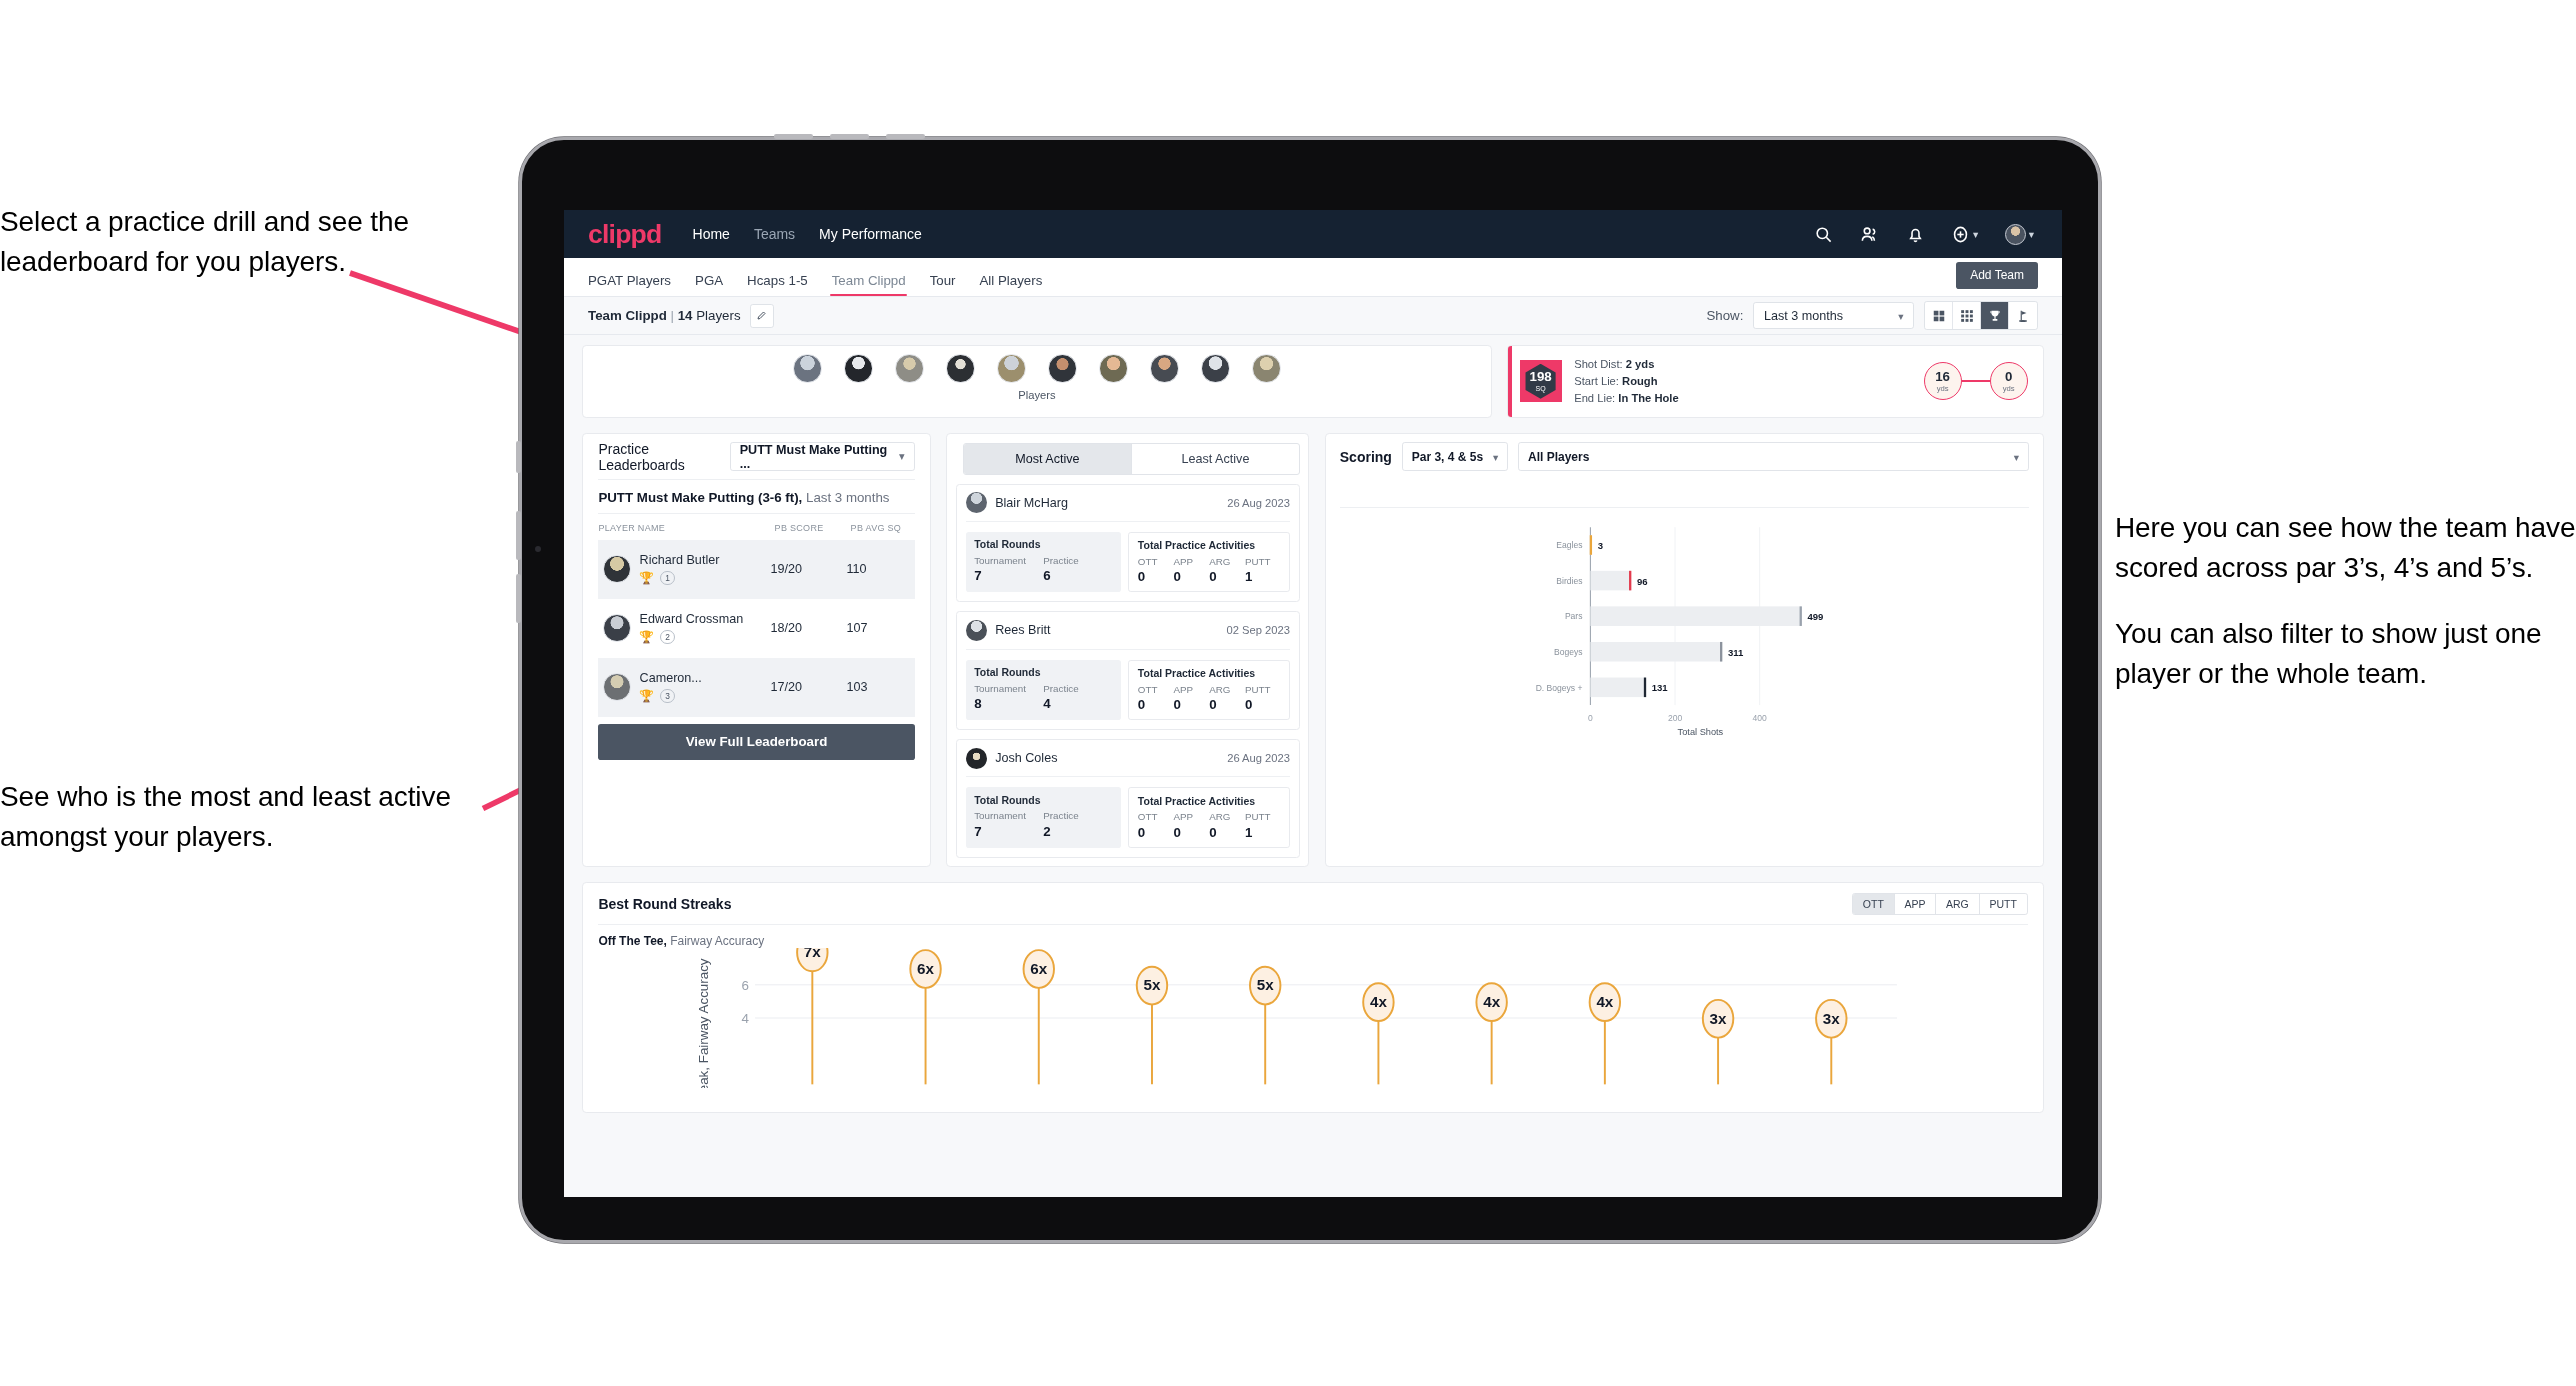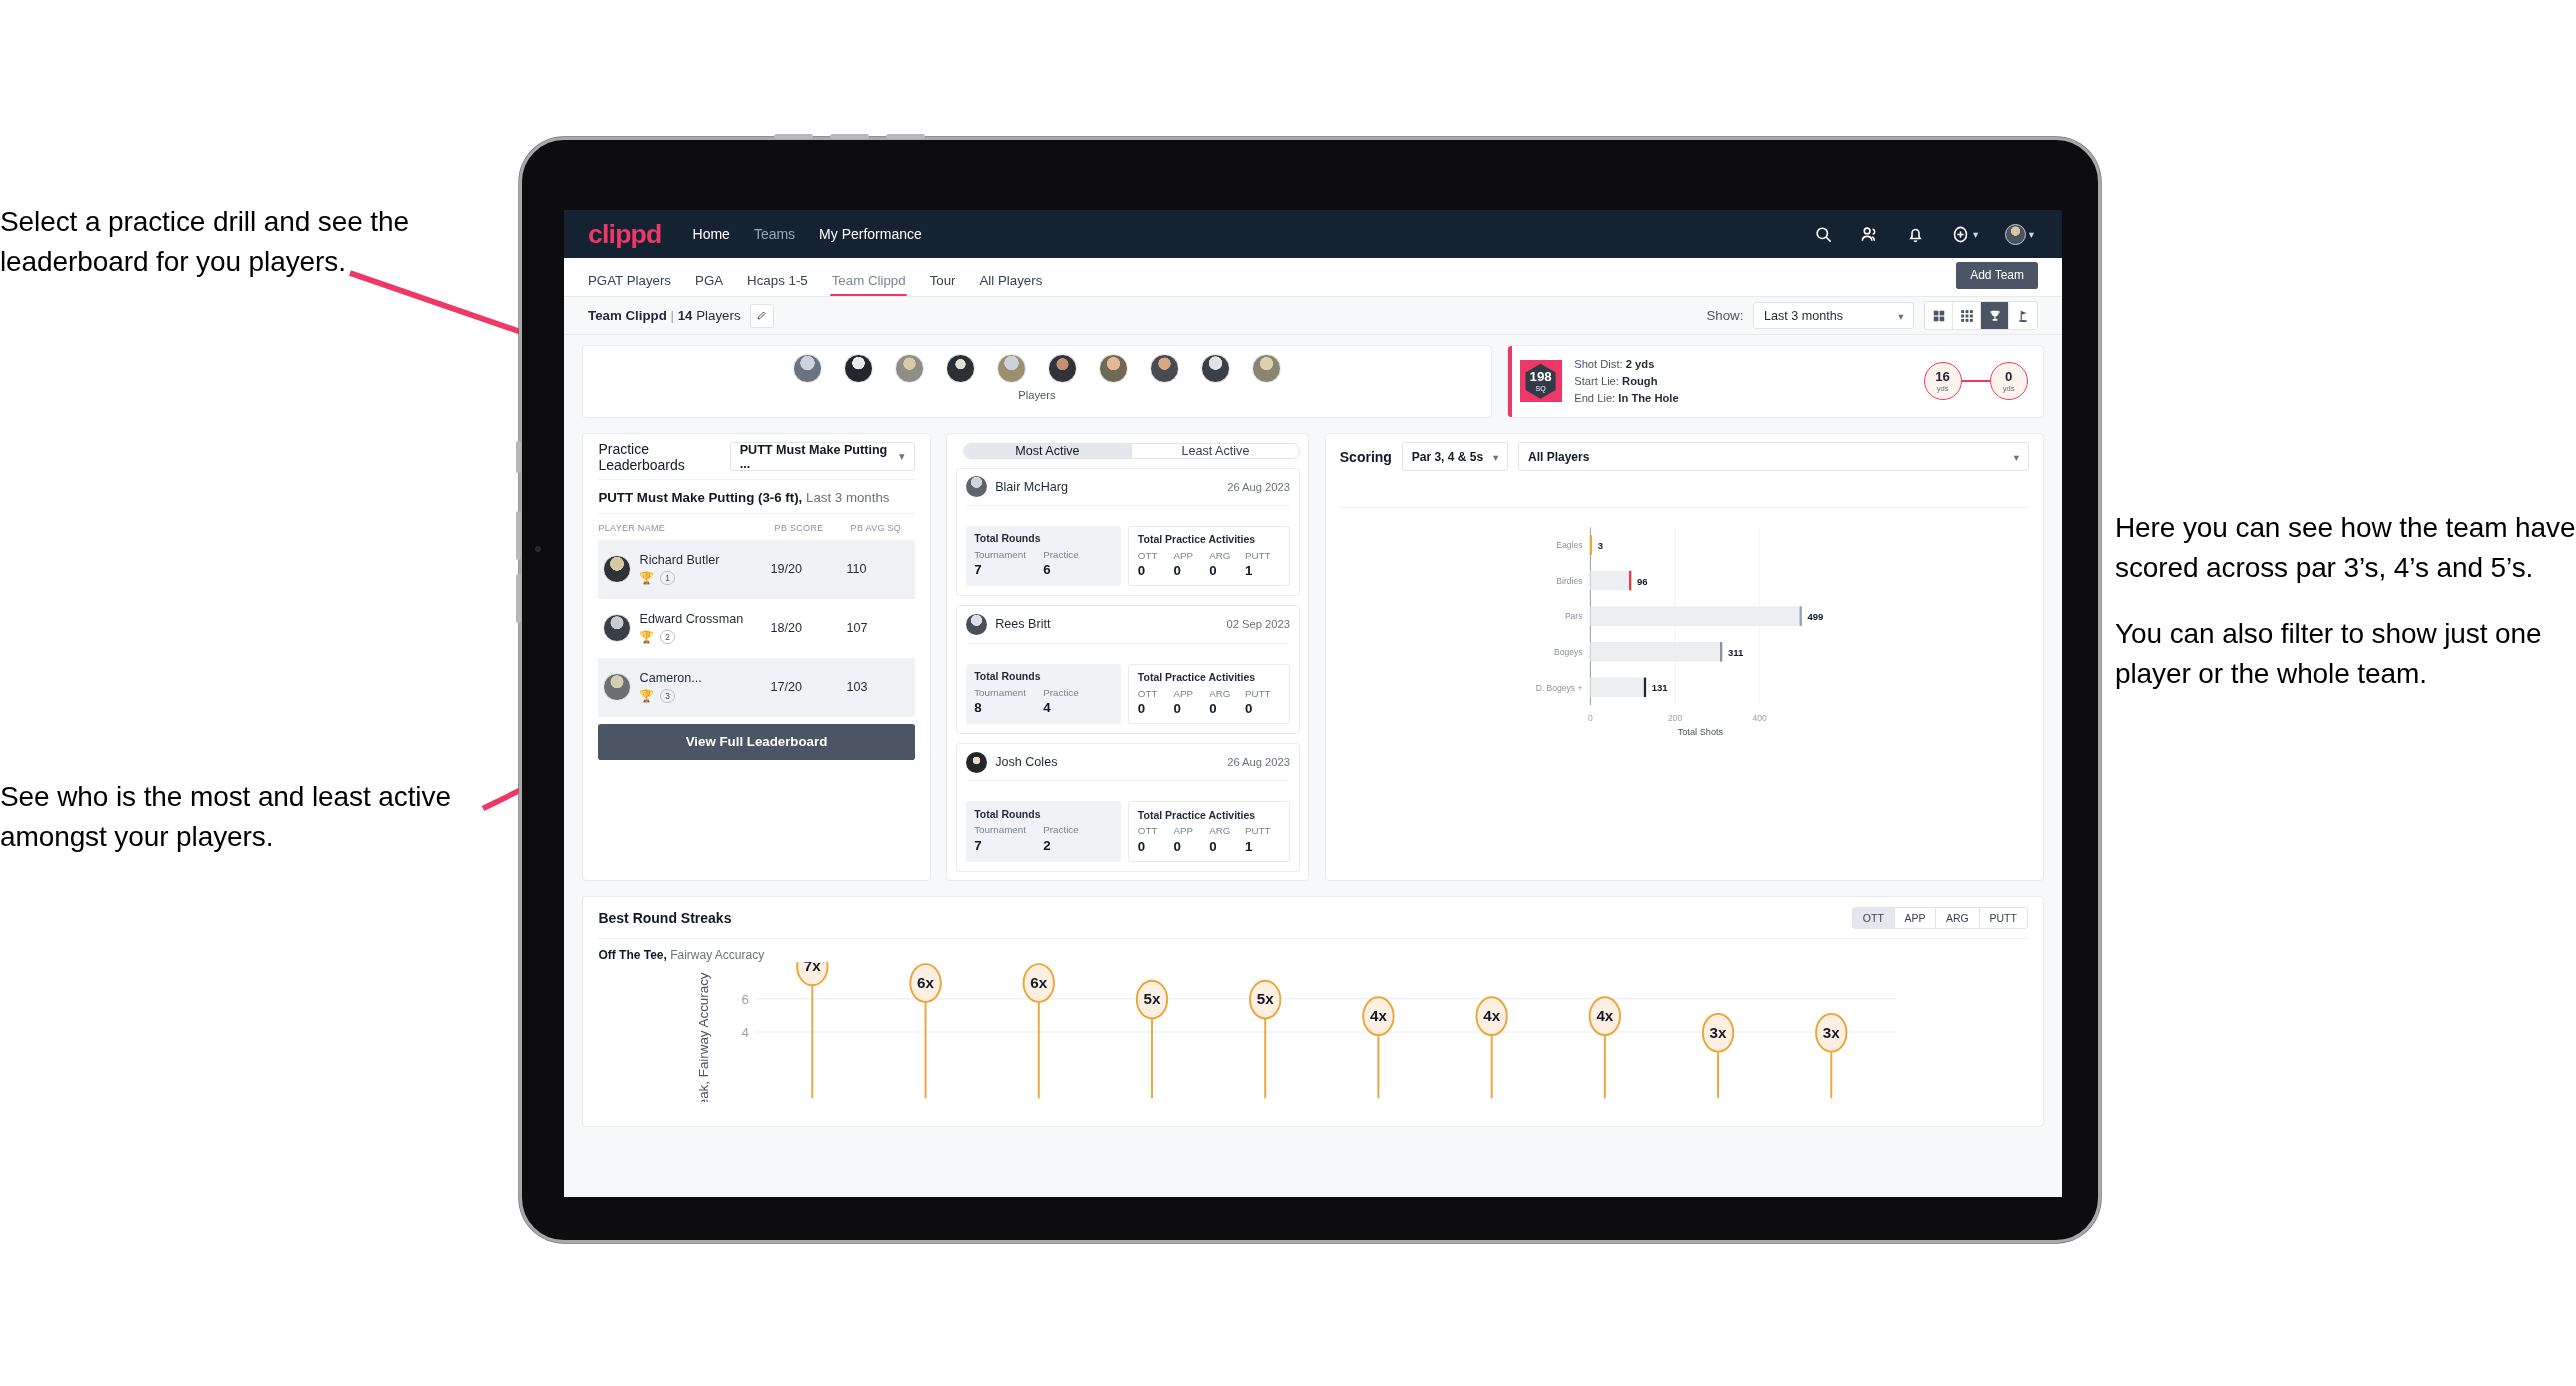--- a/index.html
+++ b/index.html
@@ -192,30 +192,30 @@
   }
   .lb-v1 { width:76px; font-size:12.6px; color:#1f2937; }
   .lb-v2 { width:64px; font-size:12.6px; color:#1f2937; }
   .lb-btn {
     margin-top:7px; height:36px; background:#4b5563; color:#fff; border-radius:2.8px;
     display:flex; align-items:center; justify-content:center; font-size:13.3px; font-weight:700;
   }
 
   
   .act-card { flex: 0 0 363px; padding: 8.4px; }
-  .seg { display:flex; border:0.7px solid #e1e4e9; border-radius:9px; overflow:hidden; height:16px;margin-left:7px; }
+  .seg { display:flex; border:0.7px solid #e1e4e9; border-radius:3px; overflow:hidden; height:32px;margin-left:7px; }
   .seg > div { flex:1; display:flex; align-items:center; justify-content:center; font-size:12.6px; color:#374151; }
   .seg > div.on { background:#e4e7eb; color:#111827; }
   .seg > div + div { border-left:0.7px solid #e1e4e9; }
   .act-item { border:0.7px solid #e8eaee; border-radius:3.5px; margin-top:9px; padding: 7.7px 9px 9px; }
   .act-top { display:flex; align-items:center; }
   .act-av { width:21px; height:21px; border-radius:50%; flex:0 0 auto; }
   .act-name { font-size:12.6px; color:#1f2937; margin-left:8.4px; }
   .act-date { margin-left:auto; font-size:11.2px; color:#6b7280; }
-  .act-body { display:flex; gap:7.7px; margin-top:7.7px; border-top:0.7px solid #eef0f3; padding-top:20px; }
+  .act-body { display:flex; gap:7.7px; margin-top:7.7px; border-top:0.7px solid #eef0f3; padding-top:10px; }
   .box-rounds { background:#f0f2f5; border-radius:2.8px; padding:6.3px 8.4px 7px; width:155px; }
   .box-prac { border:0.7px solid #e8eaee; border-radius:2.8px; padding:6.3px 8.4px 7px; flex:1; }
   .bx-t { font-size:10.5px; font-weight:700; color:#1f2937; }
   .bx-lbls { display:flex; margin-top:4.9px; }
   .bx-vals { display:flex; margin-top:2.1px; }
   .bx-lbls span { font-size:9.8px; color:#7b838d; }
   .bx-vals span { font-size:13.3px; font-weight:700; color:#111827; }
   .w2 > span { width:50%; }
   .w4 > span { width:25%; }
 

